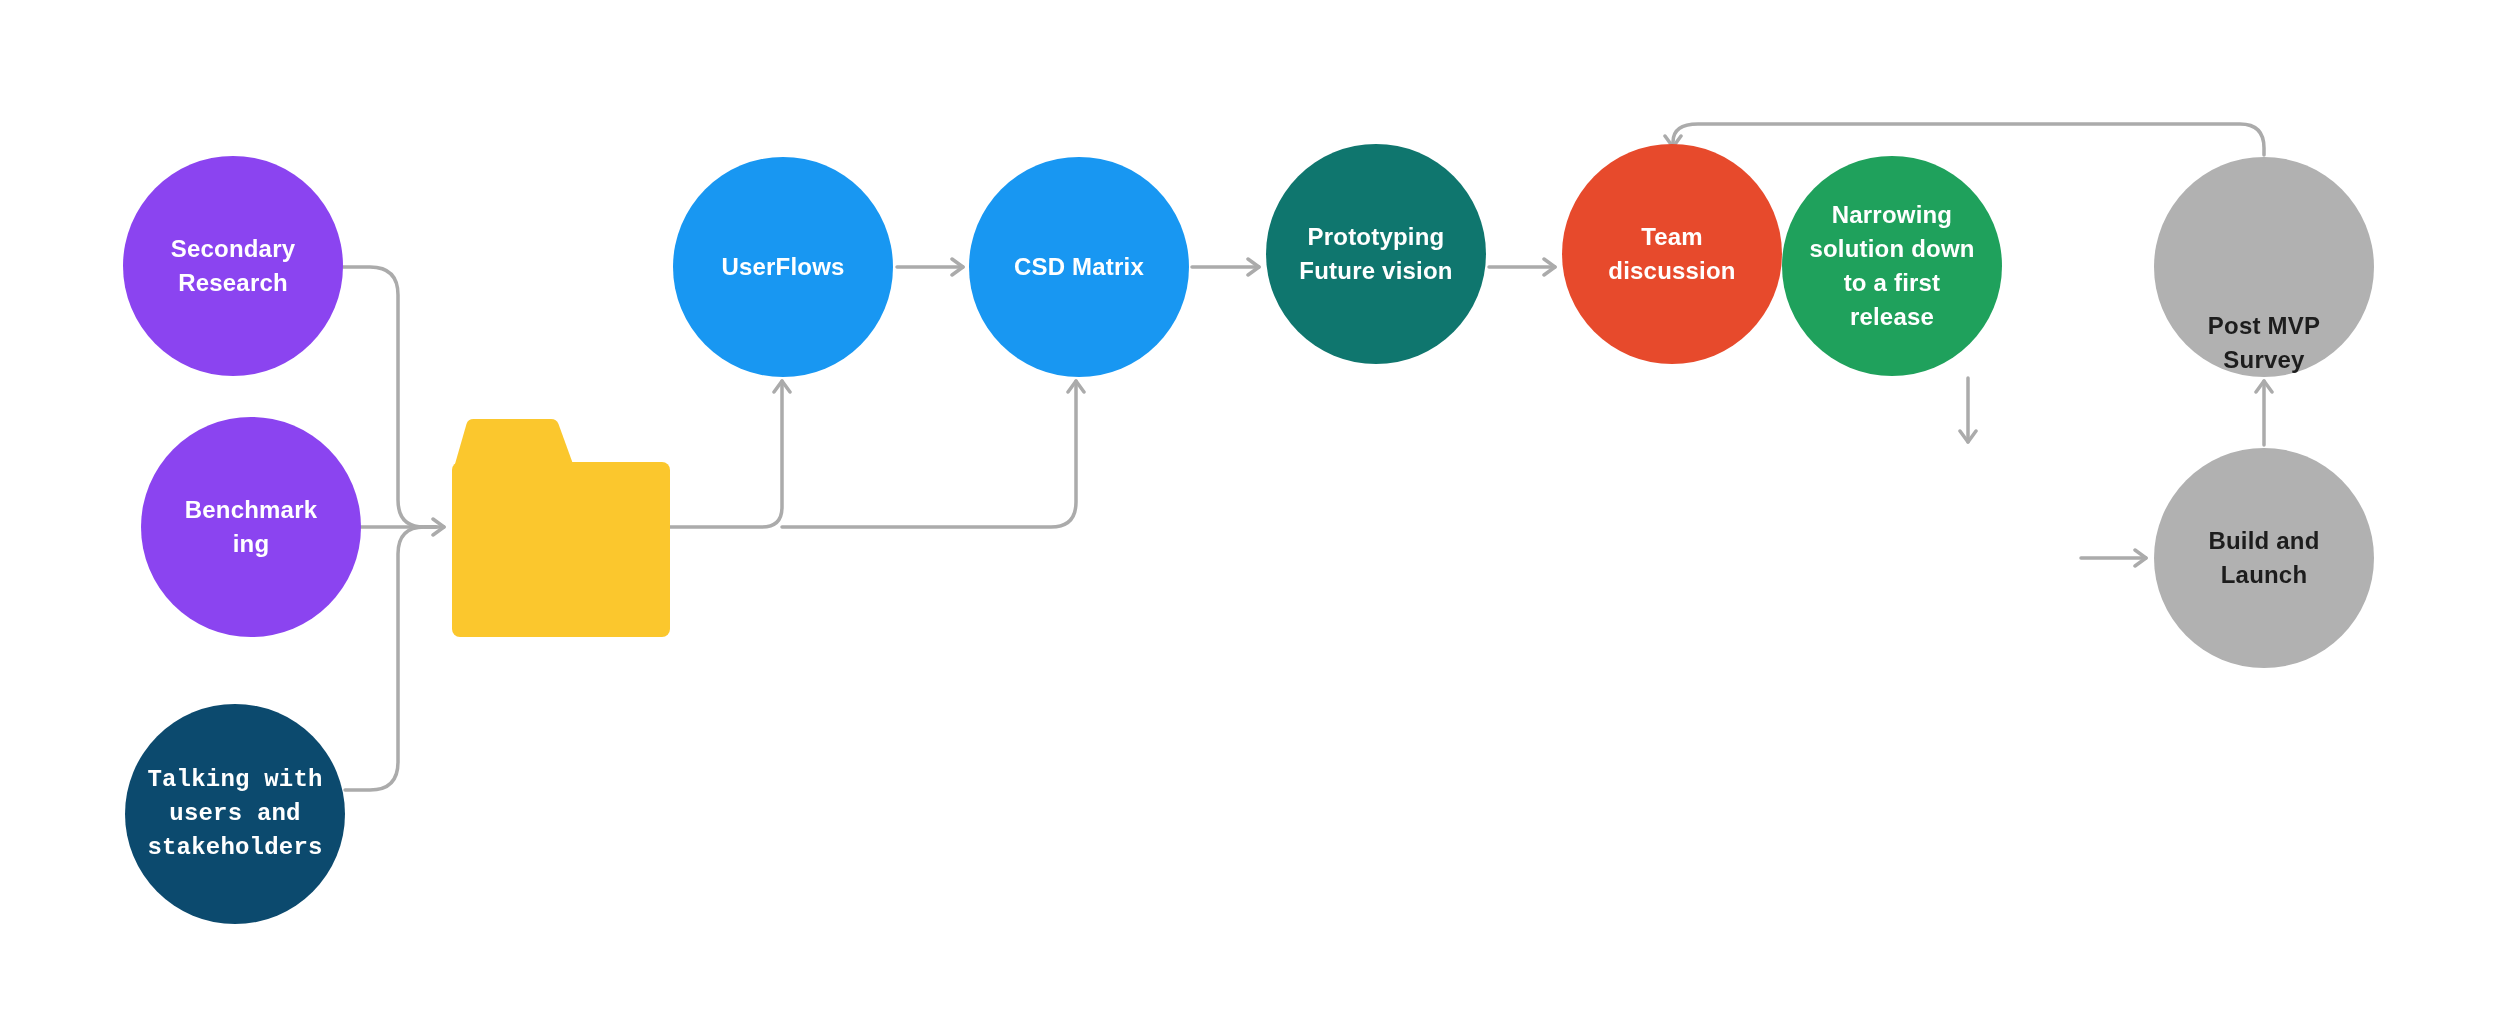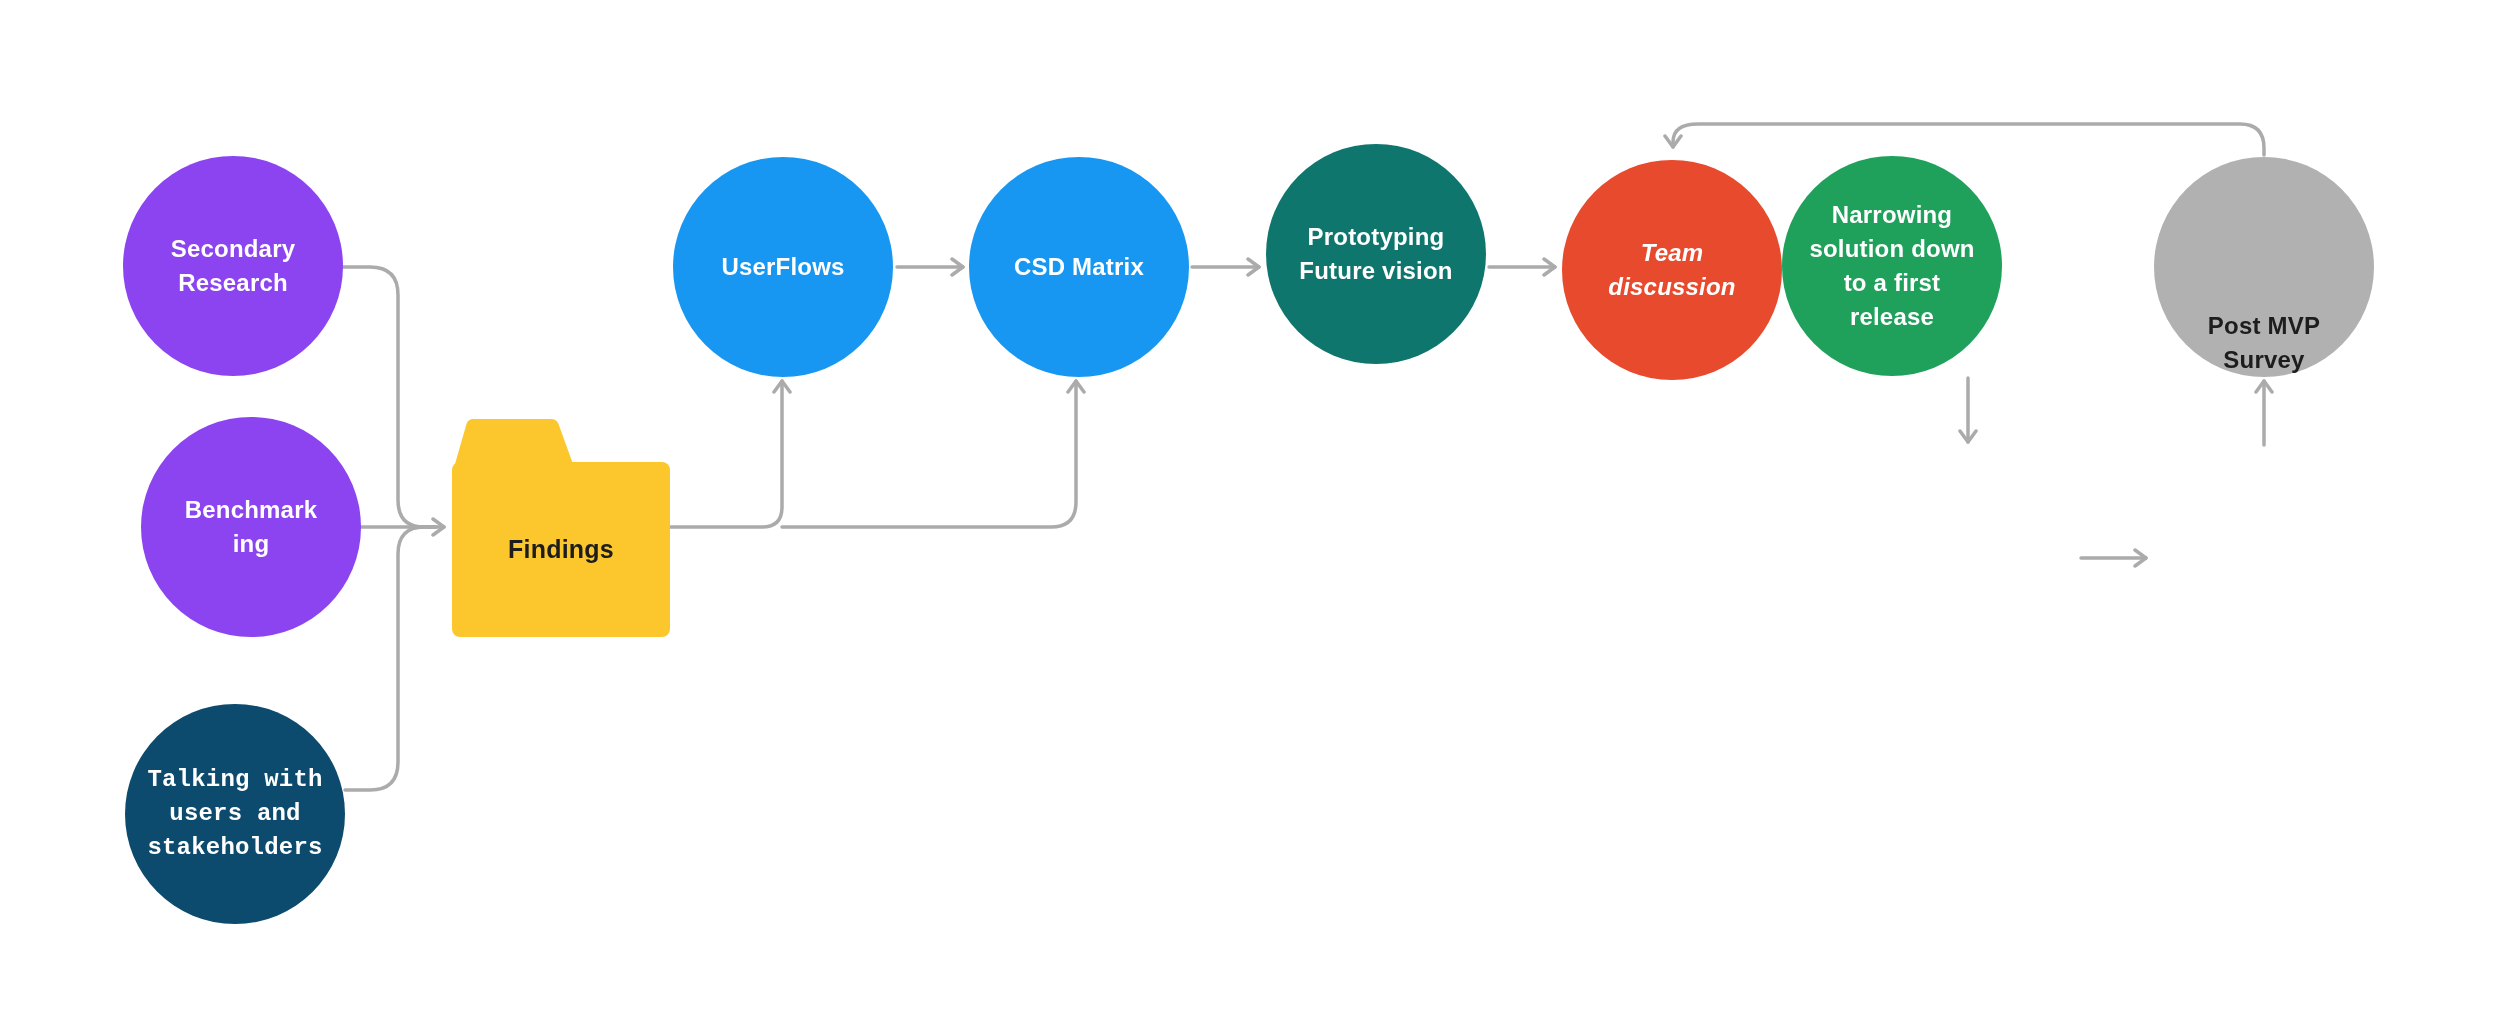--- a/index.html
+++ b/index.html
@@ -106,48 +106,51 @@
     <span class="node-label">Talking with
 users and
 stakeholders</span>
   </div>
 
   <div class="node folder" style="left: 452px; top: 418px; color: rgb(251, 199, 45);">
     <svg width="218" height="220" viewBox="0 0 218 220">
       <path d="M 3 46 L 14.5 6 Q 16 1 21.5 1 L 99 1 Q 104.5 1 106.5 6 L 121 46 Z" fill="currentColor"></path>
       <rect x="0" y="44" width="218" height="175" rx="8" fill="currentColor"></rect>
     </svg>
-    <span class="folder-label" style="color: rgb(29, 29, 29);">Findings</span>
   </div>
 
   <div class="node circle" style="left: 673px; top: 157px; background-color: rgb(24, 151, 242); color: rgb(255, 255, 255);">
     <span class="node-label">UserFlows</span>
   </div>
 
   <div class="node circle" style="left: 969px; top: 157px; background-color: rgb(24, 151, 242); color: rgb(255, 255, 255); justify-content: center;">
     <span class="node-label">CSD Matrix</span>
   </div>
 
   <div class="node circle" style="left: 1266px; top: 144px; background-color: #0f766e; color: rgb(255, 255, 255);">
     <span class="node-label">Prototyping
 Future vision</span>
   </div>
 
-  <div class="node circle" style="left: 1562px; top: 160px; background-color: rgb(231, 74, 44); color: rgb(255, 255, 255); font-style: italic;">
+  <div class="node circle" style="left: 1562px; top: 144px; background-color: rgb(231, 74, 44); color: rgb(255, 255, 255);">
     <span class="node-label">Team
 discussion</span>
   </div>
 
   <div class="node circle" style="left: 1782px; top: 156px; background-color: rgb(31, 161, 92); color: rgb(255, 255, 255);">
     <span class="node-label">Narrowing
 solution down
 to a first
 release</span>
   </div>
 
   <div class="node circle" style="left: 2154px; top: 157px; background-color: rgb(177, 177, 177); color: rgb(29, 29, 29); align-items: flex-end;">
     <span class="node-label">Post MVP
 Survey</span>
   </div>
 
 
+  <div class="node circle" style="left: 2154px; top: 448px; background-color: rgb(177, 177, 177); color: rgb(29, 29, 29);">
+    <span class="node-label">Build and
+Launch</span>
+  </div>
 
 </div>
 
 </body></html>

